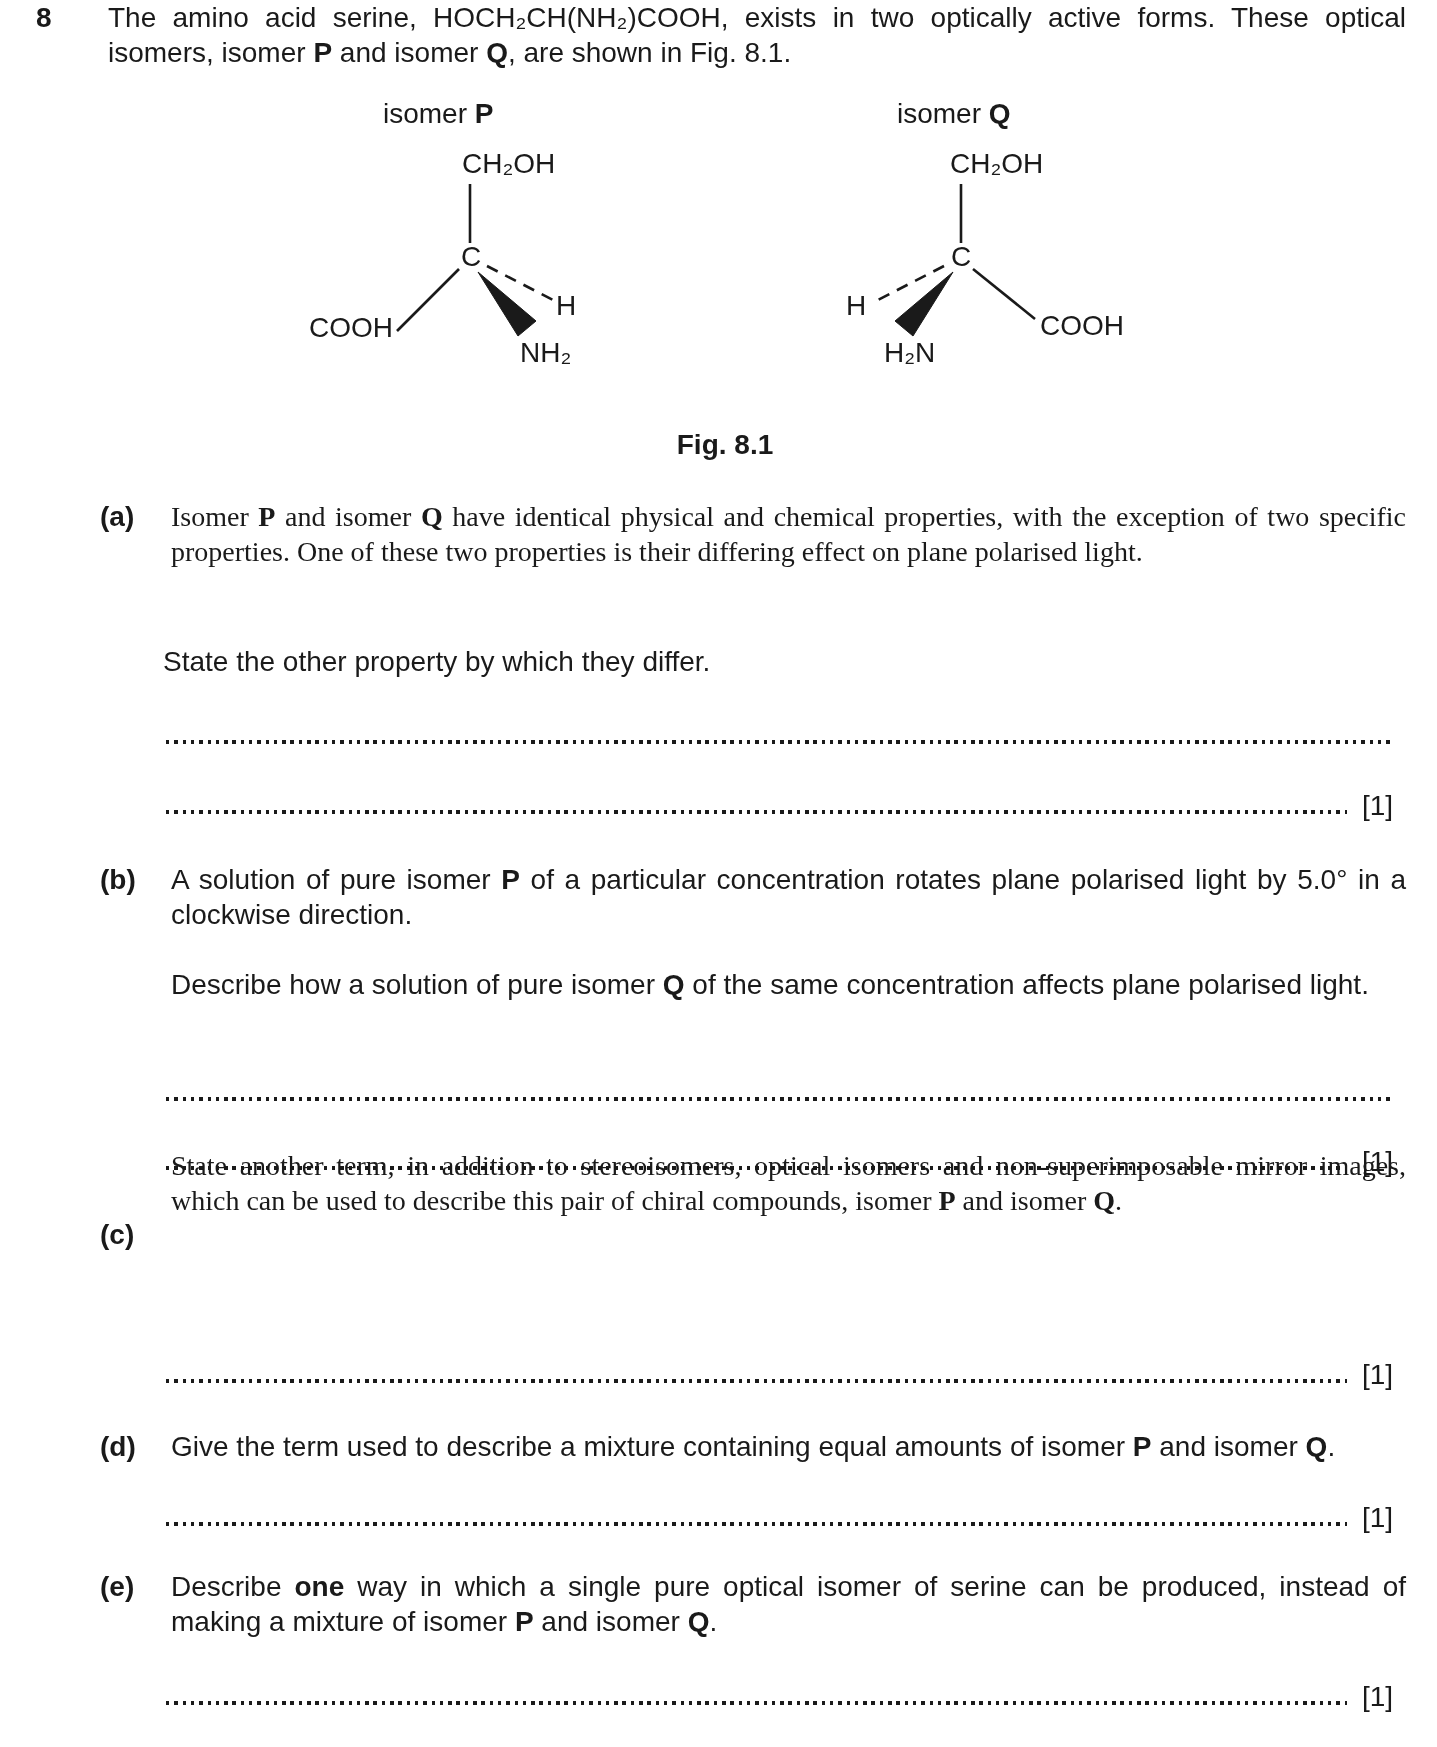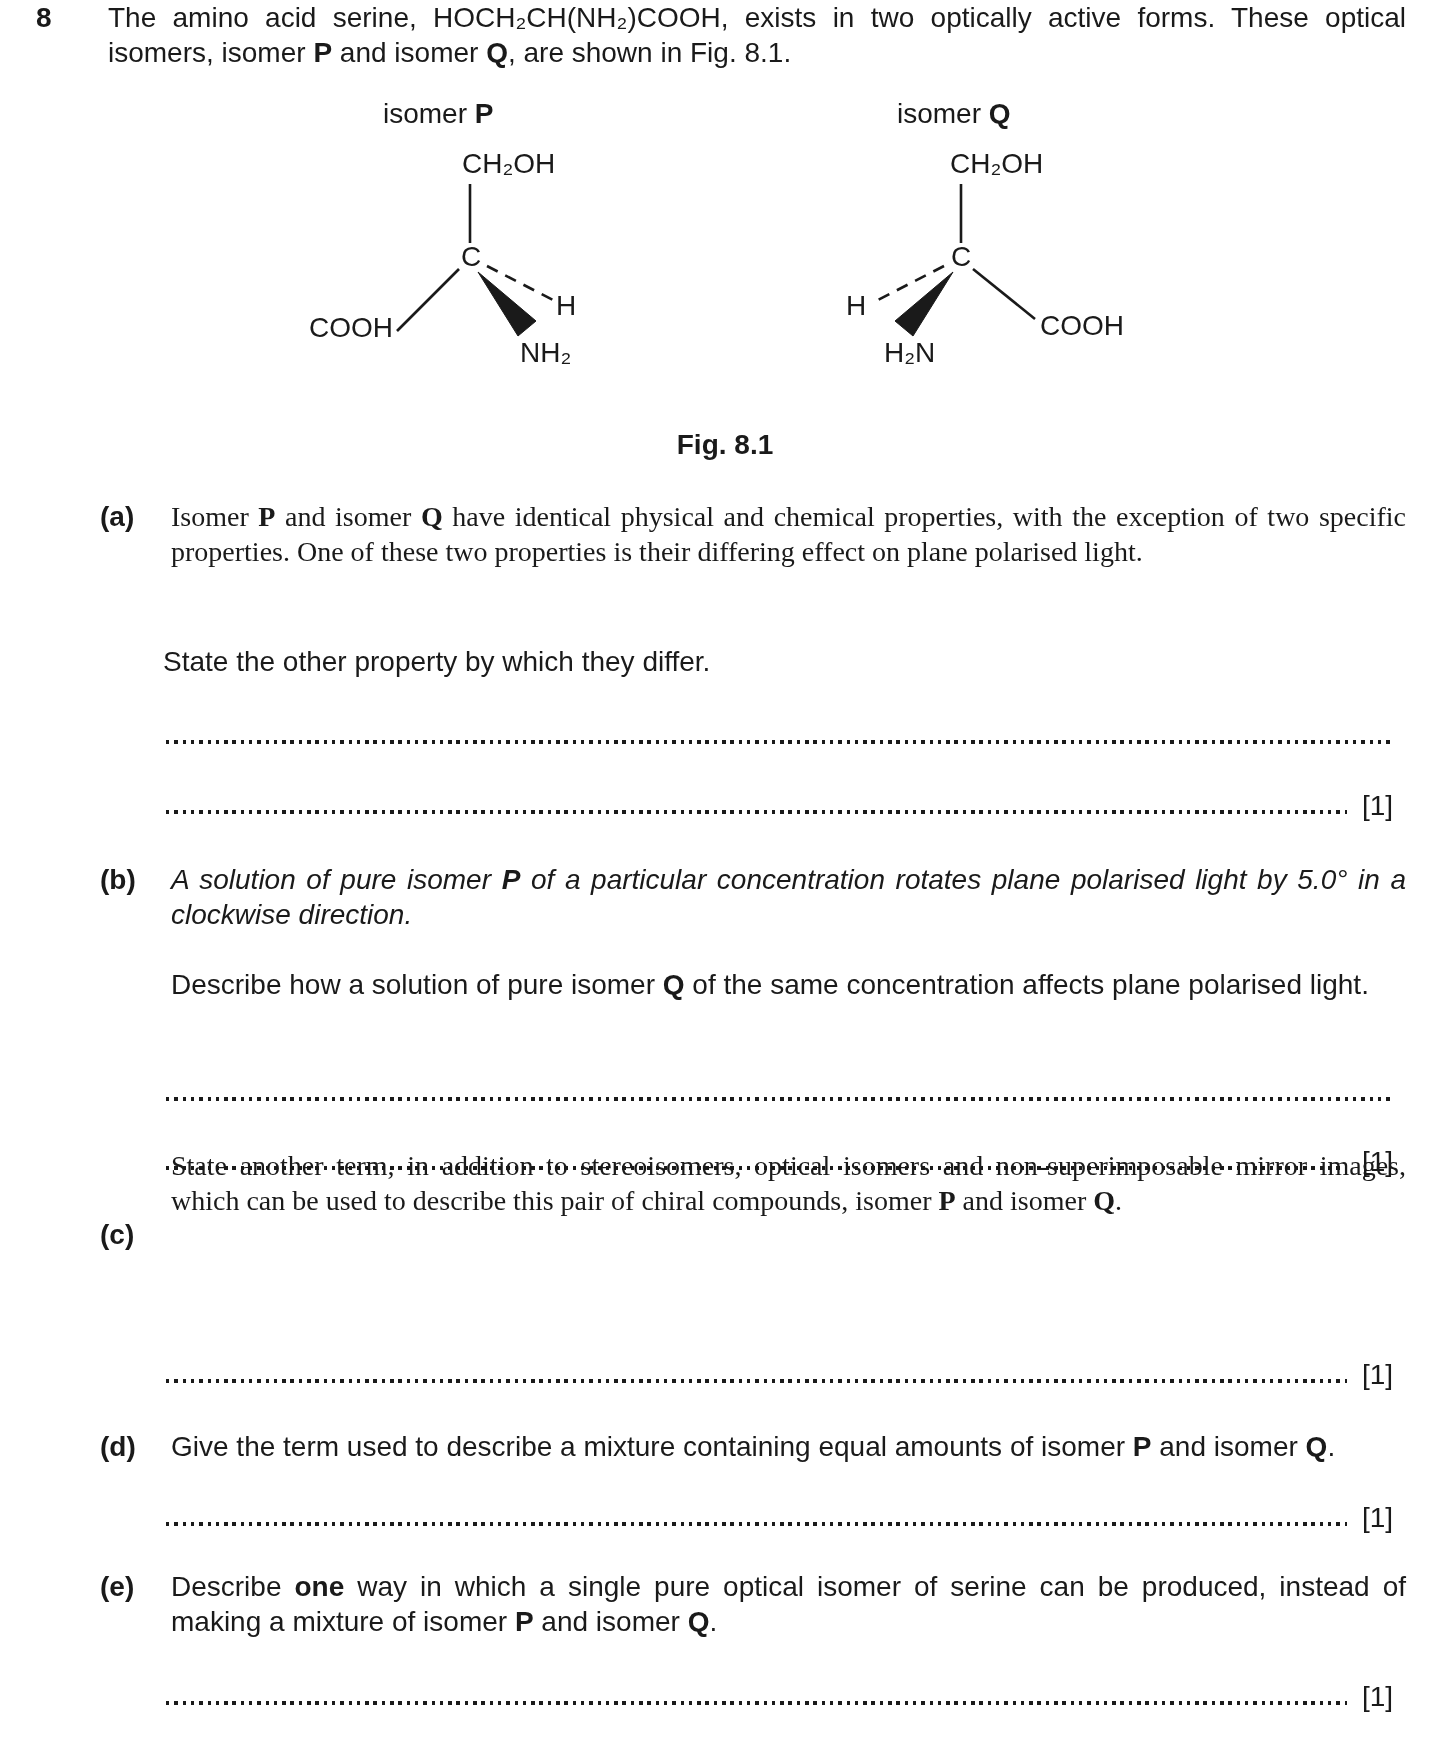--- a/index.html
+++ b/index.html
@@ -71,21 +71,21 @@
   <div class="abs marker" style="left:100px;top:499px;">(a)</div>
   <div class="abs para" style="left:163px;top:499px;width:1235px;font-family:Liberation Serif, serif;">
     <span>Isomer </span><span class="b">P</span><span> and isomer </span><span class="b">Q</span><span> have identical physical and chemical properties, with the exception of two specific properties. One of these two properties is their differing effect on plane polarised light.</span>
   </div>
   <div class="abs" style="left:163px;top:644px;width:1235px;">State the other property by which they differ.</div>
   <div class="abs dots" style="left:166px;top:740px;width:1228px;"></div>
   <div class="abs dots" style="left:166px;top:810px;width:1181px;"></div>
   <div class="abs mark" style="left:1362px;top:788px;">[1]</div>
 
   <div class="abs marker" style="left:100px;top:862px;">(b)</div>
-  <div class="abs para" style="left:163px;top:862px;width:1235px;font-style:italic;">
+  <div class="abs para" style="left:163px;top:862px;width:1235px;">
     <span>A solution of pure isomer </span><span class="b">P</span><span> of a particular concentration rotates plane polarised light by 5.0° in a clockwise direction.</span>
   </div>
   <div class="abs para" style="left:163px;top:967px;width:1235px;">
     <span>Describe how a solution of pure isomer </span><span class="b">Q</span><span> of the same concentration affects plane polarised light.</span>
   </div>
   <div class="abs dots" style="left:166px;top:1097px;width:1228px;"></div>
   <div class="abs dots" style="left:166px;top:1166px;width:1181px;"></div>
   <div class="abs mark" style="left:1362px;top:1144px;">[1]</div>
 
   <div class="abs marker" style="left:100px;top:1217px;">(c)</div>

